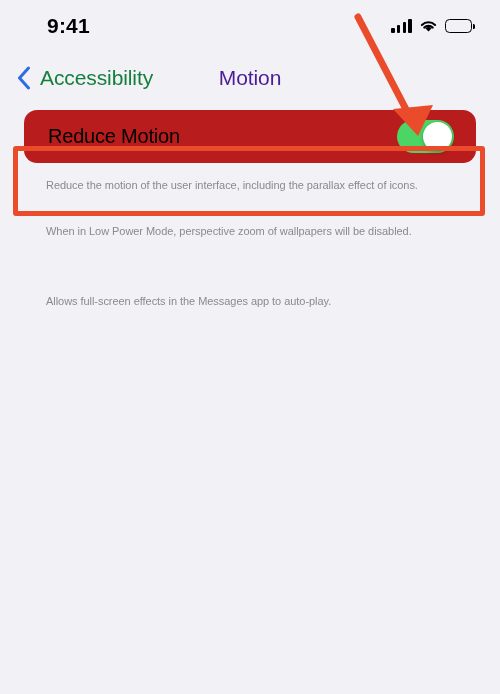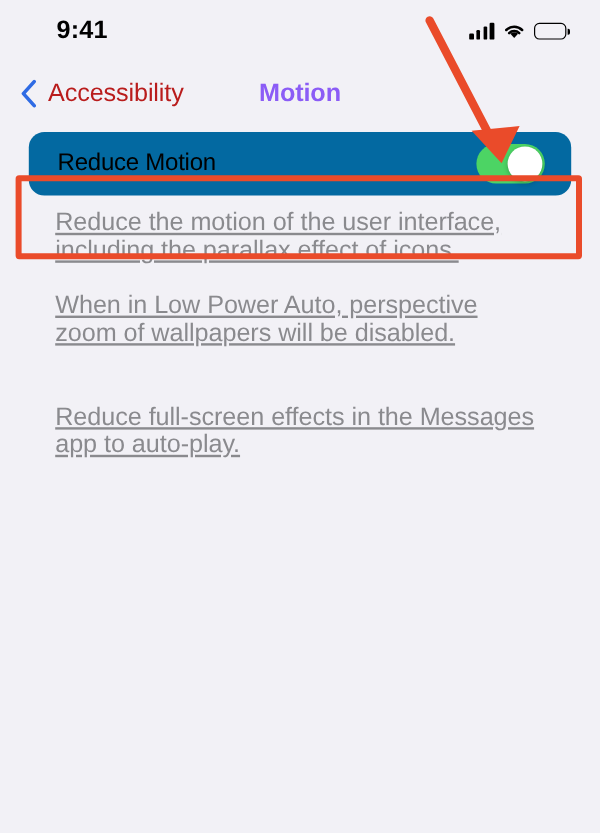--- a/index.html
+++ b/index.html
@@ -91,45 +91,45 @@
     display: flex;
     align-items: center;
     gap: 9px;
     padding-left: 17px;
     cursor: pointer;
   }
   .chevron-left {
     display: block;
   }
   .back-label {
-    color: #b91c1c;
+    color: #15803d;
     font-size: 21px;
     letter-spacing: -0.1px;
   }
   .nav-title {
     position: absolute;
     left: 0;
     right: 0;
     text-align: center;
     font-size: 21px;
-    font-weight: bold;
-    color: #8b5cf6;
+    font-weight: normal;
+    color: #4c1d95;
     pointer-events: none;
     letter-spacing: -0.1px;
   }
 
   
   .content {
     padding-top: 6px;
   }
   .group {
     margin-bottom: 0;
   }
   .card {
-    background: #0369a1;
+    background: #b91c1c;
     border-radius: 13px;
     margin: 0 24px;
     height: 53px;
     display: flex;
     align-items: center;
     justify-content: space-between;
     padding: 0 22px 0 24px;
     box-sizing: border-box;
   }
   .row-label {
@@ -158,25 +158,24 @@
     border-radius: 50%;
     background: #FFFFFF;
     box-shadow: 0 2px 4px rgba(0,0,0,0.22), 0 0 1px rgba(0,0,0,0.12);
   }
   .toggle.on  .knob { right: 1.6px; }
   .toggle.off .knob { left: 1.6px; }
 
   
   .footer {
     padding: 11px 46px 0 46px;
-    font-size: 21px;
+    font-size: 11px;
     line-height: 23px;
     color: #8A8A8E;
     letter-spacing: -0.05px;
-    text-decoration: underline;
   }
   .footer p {
     margin: 0;
   }
   .footer p + p {
     margin-top: 23px;
   }
 
   
   .highlight-box {
@@ -243,32 +242,32 @@
 
   <div class="group">
     <div class="card">
       <span class="row-label">Reduce Motion</span>
       <span class="toggle on">
         <span class="knob"></span>
       </span>
     </div>
     <div class="footer">
       <p>Reduce the motion of the user interface, including the parallax effect of icons.</p>
-      <p>When in Low Power Auto, perspective zoom of wallpapers will be disabled.</p>
+      <p>When in Low Power Mode, perspective zoom of wallpapers will be disabled.</p>
     </div>
   </div>
 
   <div class="spacer-19"></div>
 
 
   <div class="spacer-17"></div>
 
   <div class="group">
     <div class="footer">
-      <p>Reduce full-screen effects in the Messages app to auto-play.</p>
+      <p>Allows full-screen effects in the Messages app to auto-play.</p>
     </div>
   </div>
 
   <div class="spacer-17"></div>
 
 
 </div>
 
 <div class="highlight-box"></div>
 <svg class="arrow-svg" viewBox="0 0 130 145">

